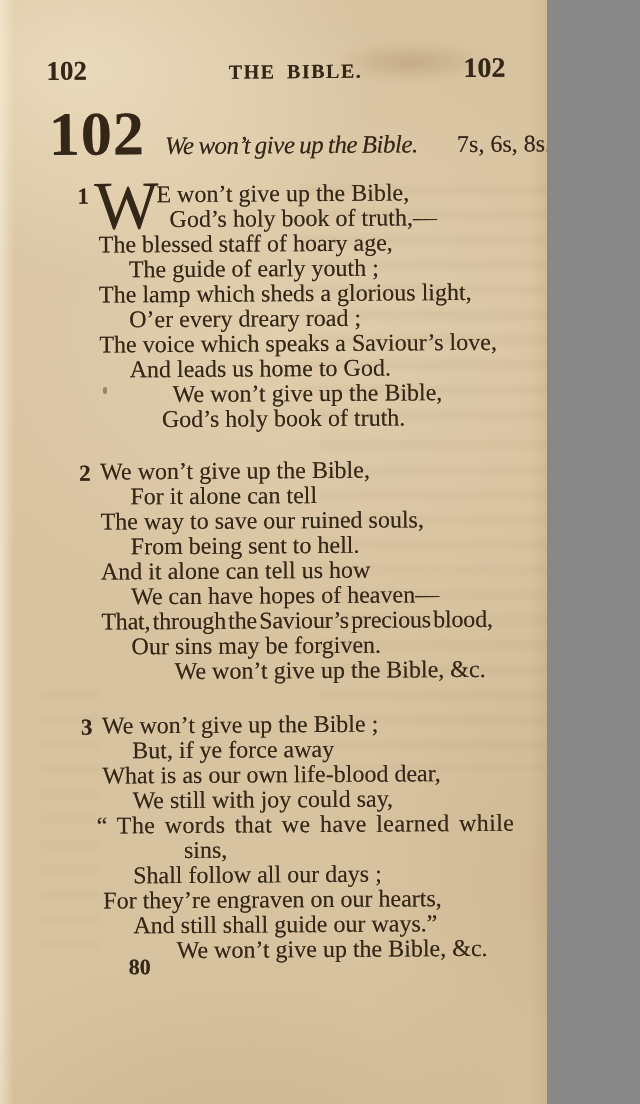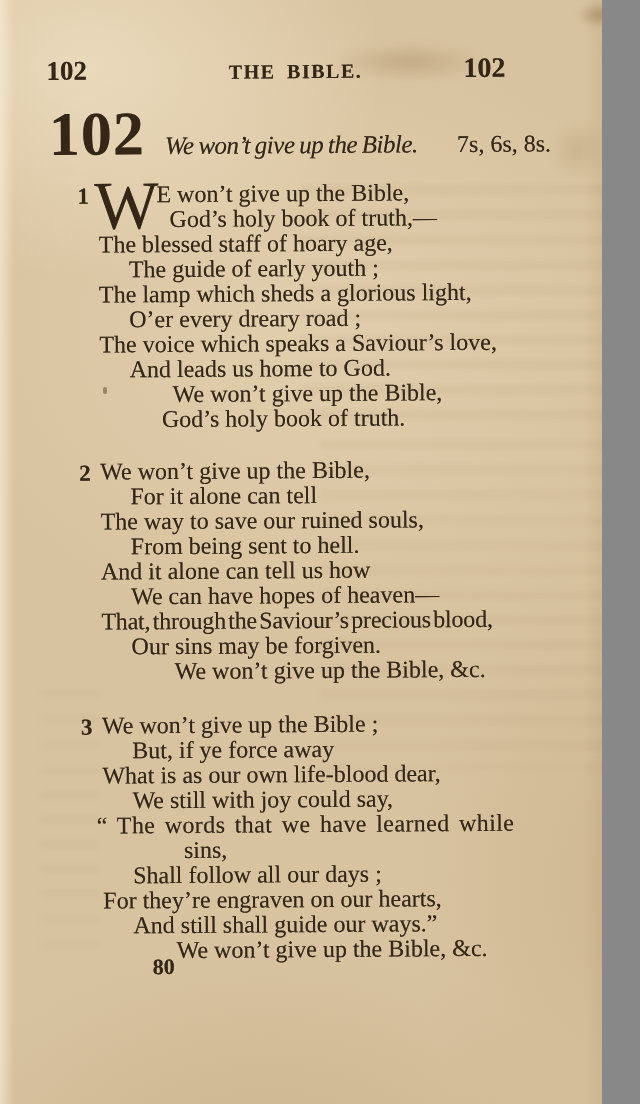--- a/index.html
+++ b/index.html
@@ -1,28 +1,27 @@
 <!DOCTYPE html>
 <html><head>
 <meta charset="utf-8">
 <style>
   html,body{margin:0;padding:0;background:#888;}
   .page{
-    position:relative;width:589px;height:1104px;overflow:hidden;
+    position:relative;width:547px;height:1104px;overflow:hidden;
     font-family:"Liberation Serif",serif;
     background-color:#d8c3a0;
     background-image:
       radial-gradient(ellipse 420px 300px at 15% 6%, rgba(248,236,210,0.55), rgba(248,236,210,0) 70%),
       radial-gradient(ellipse 500px 420px at 50% 30%, rgba(240,226,196,0.35), rgba(240,226,196,0) 75%),
       radial-gradient(ellipse 560px 380px at 45% 108%, rgba(150,115,70,0.20), rgba(150,115,70,0) 65%),
       radial-gradient(ellipse 300px 500px at 103% 80%, rgba(160,125,80,0.16), rgba(160,125,80,0) 70%),
       linear-gradient(90deg, rgba(250,240,218,0.65) 0px, rgba(250,240,218,0) 14px),
       linear-gradient(270deg, rgba(170,135,88,0.18) 0px, rgba(170,135,88,0) 18px);
     color:#342718;
-    padding-left:13px;
   }
   .decor{position:absolute;pointer-events:none;}
   .stain-top{left:330px;top:42px;width:160px;height:40px;border-radius:50%;
     background:radial-gradient(ellipse, rgba(139,101,57,0.28), rgba(139,101,57,0) 70%);filter:blur(4px);}
   .fox1{left:576px;top:2px;width:46px;height:26px;border-radius:50%;
     background:radial-gradient(ellipse, rgba(120,85,45,0.38), rgba(120,85,45,0) 70%);filter:blur(2px);}
   .fox2{left:600px;top:40px;width:26px;height:18px;border-radius:50%;
     background:radial-gradient(ellipse, rgba(120,85,45,0.30), rgba(120,85,45,0) 70%);filter:blur(2px);}
   .fox3{left:548px;top:120px;width:60px;height:60px;border-radius:50%;
     background:radial-gradient(ellipse, rgba(140,105,60,0.18), rgba(140,105,60,0) 70%);filter:blur(3px);}
@@ -61,21 +60,21 @@
   .ind-2{padding-left:62px;}
   .ind-3{padding-left:73px;}
   .ind-4{padding-left:81px;}
   .ind-q{margin-left:-6px;}
   .ind-dc1{padding-left:58px;}
   .ind-dc2{padding-left:71px;}
   .tight{word-spacing:-3.5px;letter-spacing:-0.2px;}
   .loose{word-spacing:3px;letter-spacing:0.4px;}
   .dropcap{position:absolute;left:-4px;top:-3px;font-size:68px;line-height:52px;font-weight:400;}
 
-  .footer-num{position:absolute;left:122px;top:953px;font-size:22px;font-weight:700;margin-left:24px;}
+  .footer-num{position:absolute;left:122px;top:953px;font-size:22px;font-weight:700;}
 </style>
 </head>
 <body>
 
 <div class="page">
 
   <div class="decor stain-top"></div>
   <div class="decor fox1"></div>
   <div class="decor fox2"></div>
   <div class="decor fox3"></div>

